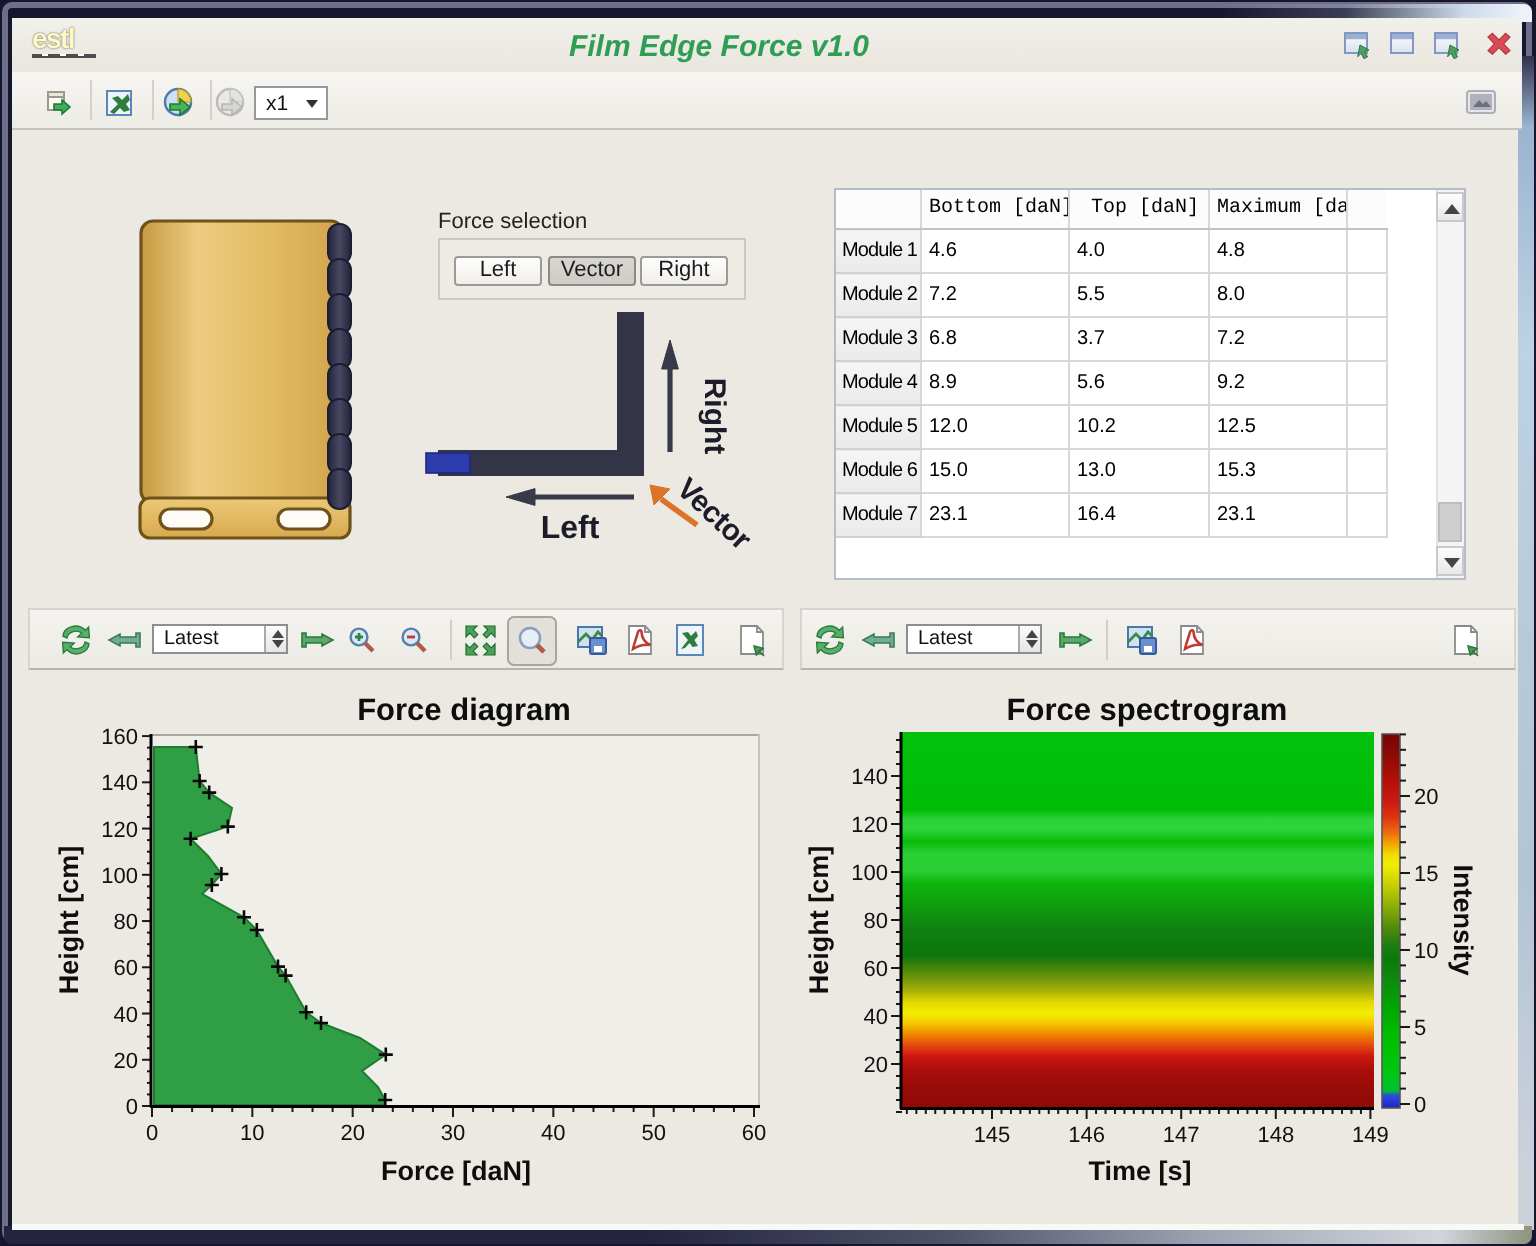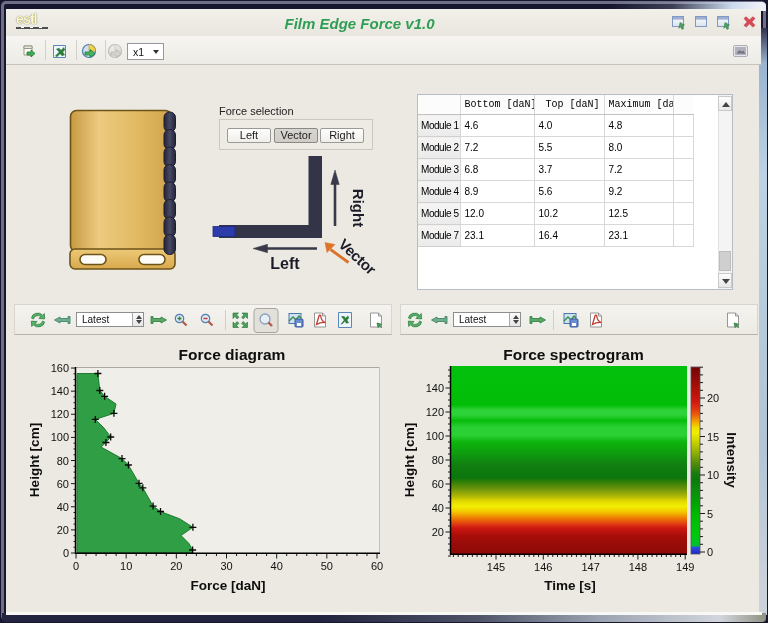--- a/index.html
+++ b/index.html
@@ -211,20 +211,27 @@
             <td>8.9</td>
             <td>5.6</td>
             <td>9.2</td>
             <td></td>
           </tr>
       <tr>
             <td class="rh">Module 5</td>
             <td>12.0</td>
             <td>10.2</td>
             <td>12.5</td>
+            <td></td>
+          </tr>
+      <tr>
+            <td class="rh">Module 6</td>
+            <td>15.0</td>
+            <td>13.0</td>
+            <td>15.3</td>
             <td></td>
           </tr>
       <tr>
             <td class="rh">Module 7</td>
             <td>23.1</td>
             <td>16.4</td>
             <td>23.1</td>
             <td></td>
           </tr>
     </tbody>

